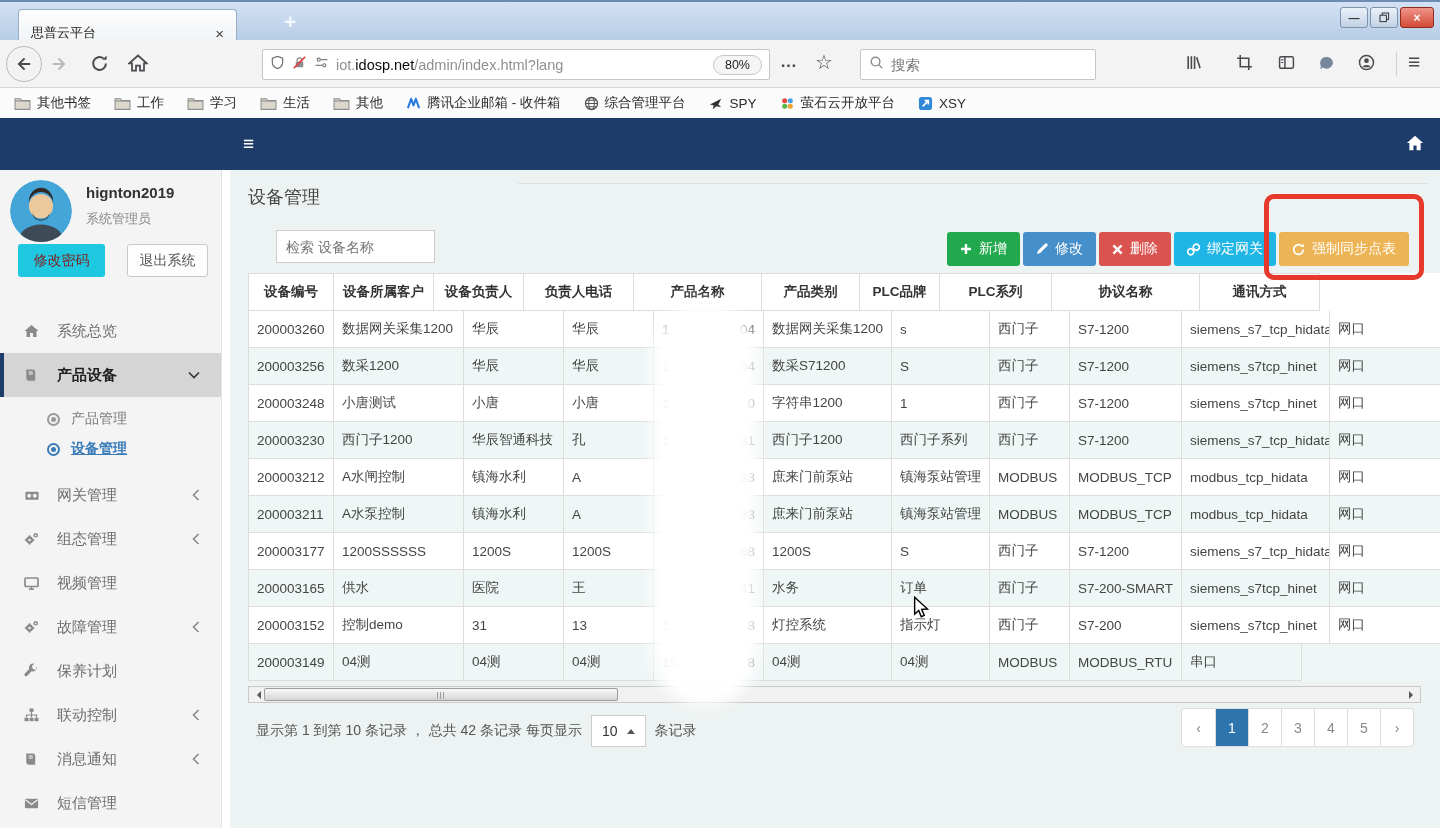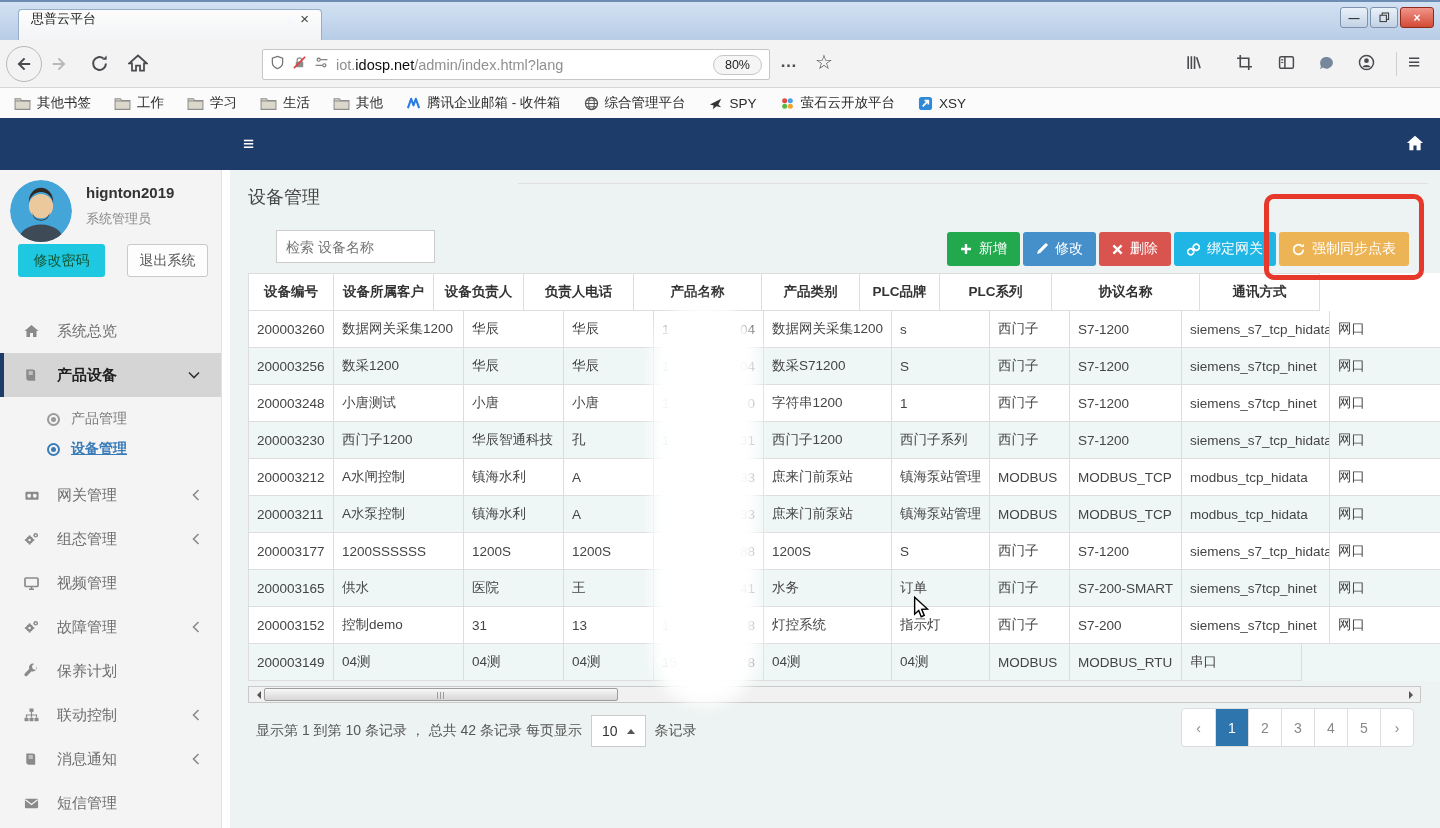--- a/index.html
+++ b/index.html
@@ -2,23 +2,23 @@
 <html><head>
 <meta charset="utf-8">
 <style>
   * { margin:0; padding:0; box-sizing:border-box; }
   body { font-family:"Liberation Sans",sans-serif; }
   #screen { position:relative; width:1440px; height:828px; overflow:hidden; background:#edf3f2; font-family:"Liberation Sans",sans-serif; }
 
   
   .titlebar { position:absolute; top:0; left:0; right:0; height:40px;
     background:linear-gradient(#d3e2f3,#b7cce6); border-top:2px solid #6d8cb3; }
-  .tab { position:absolute; left:18px; top:7px; width:304px; height:33px;
+  .tab { position:absolute; left:18px; top:7px; width:219px; height:33px;
     background:linear-gradient(#fdfdfd,#f1f3f5); border:1px solid #98aec8; border-bottom:none;
-    border-radius:4px 4px 0 0; display:flex; align-items:flex-start; padding:0 12px; font-size:13px; color:#1a1a1a; }
+    border-radius:4px 4px 0 0; display:flex; align-items:flex-end; padding:0 12px; font-size:13px; color:#1a1a1a; }
   .tab-close { margin-left:auto; color:#444; font-size:15px; cursor:default; }
   .newtab { position:absolute; left:284px; top:8px; color:#f4f8fd; font-size:21px; font-weight:bold; }
   .winbtns { position:absolute; right:6px; top:5px; display:flex; gap:2px; }
   .winbtn { width:28px; height:21px; border:1px solid #7d92ab; border-radius:3px;
     background:linear-gradient(#eaf1f9,#c2d2e5); display:flex; align-items:center; justify-content:center;
     font-size:11px; color:#333; font-weight:bold; }
   .winbtn.close { background:linear-gradient(#f0958a,#d34a36); border-color:#8f2a1c; color:#fff; width:34px; font-size:12px; }
 
   .navbar { position:absolute; top:40px; left:0; right:0; height:48px; background:#f3f3f4; border-bottom:1px solid #d6d6d6; }
   .circle-btn { position:absolute; width:36px; height:36px; border:1px solid #b9b9b9; border-radius:50%;
@@ -43,21 +43,21 @@
   
   .appbar { position:absolute; top:118px; left:0; right:0; height:52px; background:#1e3c6a; }
   .burger { position:absolute; left:243px; top:15px; color:#fff; font-size:19px; font-weight:bold; }
   .appbar-home { position:absolute; right:16px; top:16px; }
 
   .sidebar { position:absolute; top:170px; left:0; width:230px; bottom:0; background:#f4f4f4; overflow:hidden; }
   .sidebar::after { content:""; position:absolute; right:0; top:0; width:8px; height:100%; background:#fff; border-left:1px solid #e2e2e2; }
   .avatar { position:absolute; left:10px; top:10px; width:62px; height:62px; border-radius:50%; overflow:hidden; }
   .u-name { position:absolute; left:86px; top:14px; font-size:15px; font-weight:bold; color:#333; }
   .u-role { position:absolute; left:86px; top:40px; font-size:13px; color:#8a8a8a; }
-  .btn-pwd { position:absolute; left:18px; top:74px; width:87px; height:33px; background:#1ec8e0; color:#14532d;
+  .btn-pwd { position:absolute; left:18px; top:74px; width:87px; height:33px; background:#1ec8e0; color:#7f1d1d;
     border:none; font-size:14px; border-radius:3px; font-family:inherit; }
   .btn-logout { position:absolute; left:127px; top:74px; width:81px; height:33px; background:#fdfdfd; color:#555;
     border:1px solid #c9c9c9; font-size:14px; border-radius:3px; font-family:inherit; }
   .menu { position:absolute; top:139px; left:0; right:8px; }
   .menu-item { height:44px; display:flex; align-items:center; padding-left:23px; color:#6e6e6e; font-size:15px; position:relative; }
   .menu-item .mi { width:19px; margin-right:15px; display:flex; align-items:center; }
   .menu-item .chev { position:absolute; right:22px; display:flex; }
   .menu-item.active { background:#d5d5d5; border-left:4px solid #1e3c6a; padding-left:19px; color:#222; font-weight:bold; }
   .submenu { padding:7px 0 9px 0; }
   .submenu-item { height:30px; display:flex; align-items:center; padding-left:47px; font-size:14px; color:#7a7a7a; gap:11px; }
@@ -172,20 +172,27 @@
             <path d="M7.3 5h7" stroke="#737373" stroke-width="1.2"></path>
             <circle cx="11" cy="11" r="1.7" fill="none" stroke="#737373" stroke-width="1.2"></circle>
             <path d="M1.7 11h7" stroke="#737373" stroke-width="1.2"></path>
           </svg></span>
       <span class="url-text"><span>iot.</span><span class="url-domain">idosp.net</span><span>/admin/index.html?lang</span></span>
       <span class="zoom-pill">80%</span>
     </div>
     <span class="plain-btn" style="left:780px;top:12px;letter-spacing:1px;font-weight:bold;">…</span>
     <span class="plain-btn" style="left:815px;top:10px;font-size:20px;">☆</span>
 
+    <div class="searchbox">
+      <span><svg width="15" height="15" viewBox="0 0 16 16">
+            <circle cx="7" cy="7" r="4.6" fill="none" stroke="#8a8a8a" stroke-width="1.5"></circle>
+            <path d="M10.5 10.5 L14 14" stroke="#8a8a8a" stroke-width="1.5"></path>
+          </svg></span>
+      <input placeholder="搜索" style="">
+    </div>
 
     <span class="nav-ic" style="left:1185px;top:14px;">
         <svg width="17" height="17" viewBox="0 0 16 16">
           <path d="M3 2v12 M6 2v12 M9 2v12" stroke="#4a4a4f" stroke-width="1.5"></path>
           <path d="M11 3 l3.2 10.5" stroke="#4a4a4f" stroke-width="1.5"></path>
         </svg>
       </span>
     <span class="nav-ic" style="left:1236px;top:14px;">
         <svg width="17" height="17" viewBox="0 0 16 16">
           <path d="M4 1 v11 h11" fill="none" stroke="#4a4a4f" stroke-width="1.5"></path>

